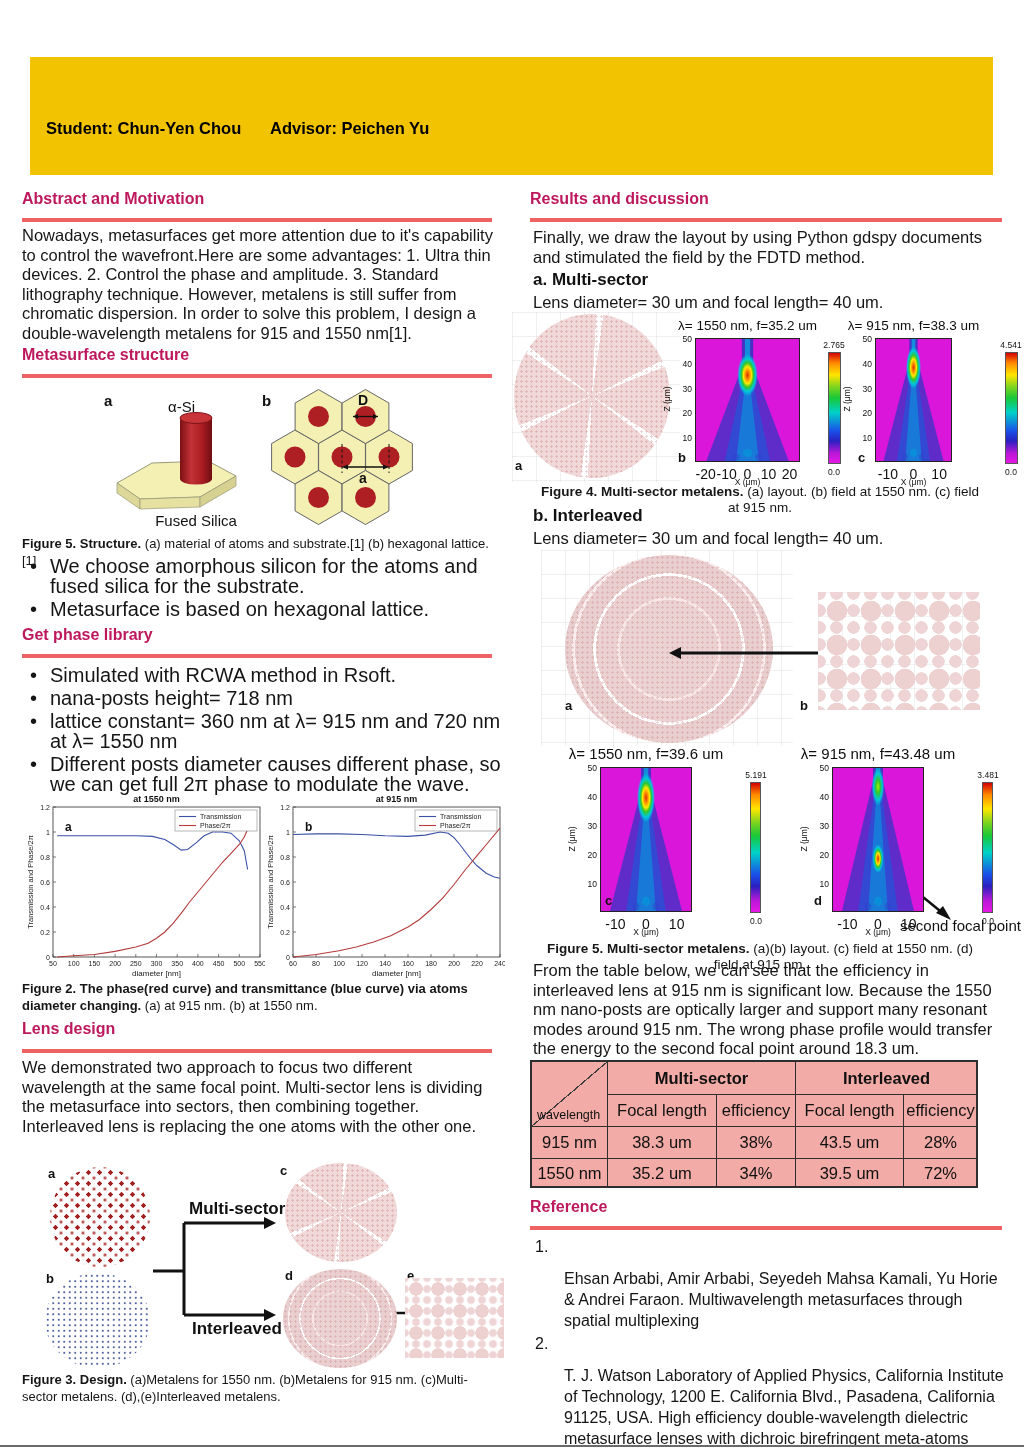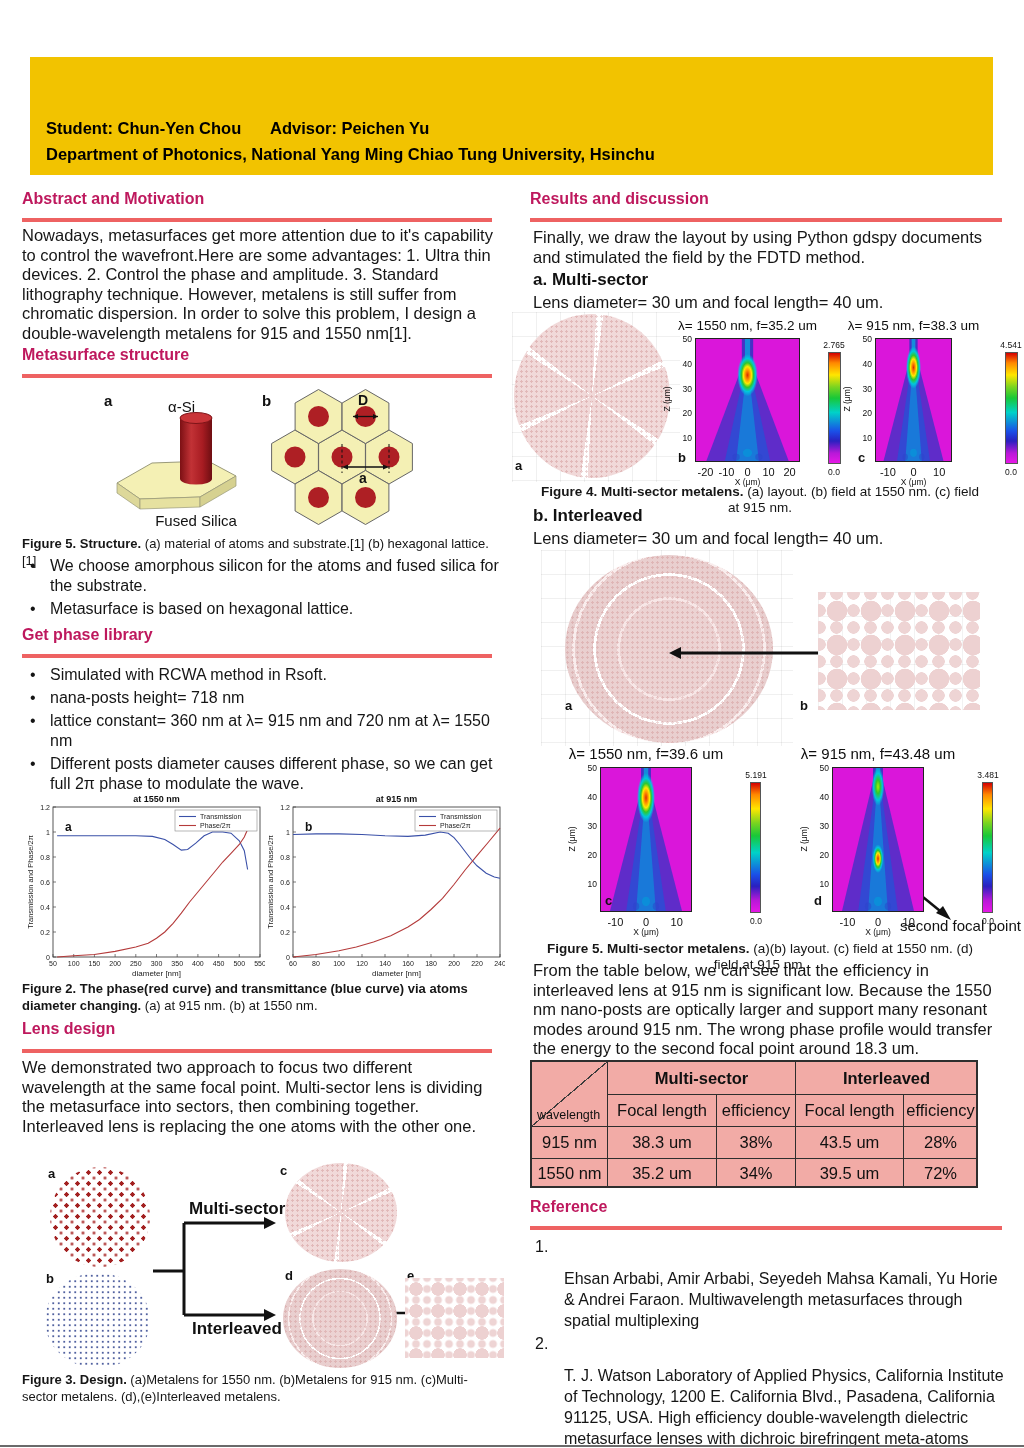--- a/index.html
+++ b/index.html
@@ -11,35 +11,35 @@
 .banner-title{position:absolute;left:16px;top:14px;font-size:35px;font-weight:bold;color:#9E1A1A;letter-spacing:-0.5px;white-space:nowrap;}
 .banner-sub{position:absolute;font-size:16.5px;font-weight:bold;color:#000000;}
 .h2{font-size:16px;font-weight:bold;color:#be185d;white-space:nowrap;}
 .redbar{height:4px;background:#EE6262;}
 .body-text{font-size:16.5px;line-height:19.5px;color:#161616;}
 .caption{font-size:13px;line-height:16.5px;color:#161616;}
 .caption b{font-weight:bold;}
 .fig-caption{font-size:13.5px;line-height:16px;text-align:center;color:#161616;}
 .sublabel{font-size:17px;font-weight:bold;color:#111;}
 ul.blist{list-style:none;}
-ul.blist li{position:relative;padding-left:28px;font-size:16px;line-height:20px;margin-bottom:3px;}
+ul.blist li{position:relative;padding-left:28px;font-size:20px;line-height:20px;margin-bottom:3px;}
 ul.blist li::before{content:"\2022";position:absolute;left:8px;top:0;}
 .gridbg{background-image:linear-gradient(rgba(0,0,0,0.06) 1px,transparent 1px),linear-gradient(90deg,rgba(0,0,0,0.06) 1px,transparent 1px);background-size:24px 24px;}
 .sector-circle{border-radius:50%;background-image:radial-gradient(rgba(190,110,110,0.30) 1px,transparent 1.25px),repeating-conic-gradient(from 8deg,#f1d9d9 0deg 55deg,#ffffff 55deg 60deg);background-size:5px 5px,100% 100%;}
 .ring-circle{border-radius:50%;background-image:radial-gradient(rgba(195,115,115,0.28) 1px,transparent 1.25px),radial-gradient(circle at 50% 50%,#ecd3d3 0 35%,#f7e7e7 35% 37%,#ebd1d1 37% 52%,#ffffff 52% 54%,#e9cfcf 54% 67%,#f9eded 67% 69%,#e8cece 69% 100%);background-size:5px 5px,100% 100%;}
 .dot-red{border-radius:50%;background-image:radial-gradient(#a32121 2px,transparent 2.3px),radial-gradient(#b34343 1.3px,transparent 1.55px);background-size:11px 11px,11px 11px;background-position:0 0,5.5px 5.5px;}
 .dot-blue{border-radius:50%;background-image:radial-gradient(#51619f 1.05px,transparent 1.3px);background-size:5.5px 5.5px;}
 .pattern-big{background-color:#fff;background-image:radial-gradient(circle,#edd1d1 10px,transparent 10.6px),radial-gradient(circle,#eed4d4 6px,transparent 6.5px),linear-gradient(rgba(0,0,0,0.05) 1px,transparent 1px),linear-gradient(90deg,rgba(0,0,0,0.05) 1px,transparent 1px);background-size:34px 34px,17px 17px,24px 24px,24px 24px;background-position:2px 2px,10px 10px,0 0,0 0;}
 .pattern-small{background-color:#fff;background-image:radial-gradient(circle,#edd1d1 6.5px,transparent 7px),radial-gradient(circle,#eed4d4 3.8px,transparent 4.2px);background-size:22px 22px,11px 11px;background-position:0 0,5.5px 5.5px;}
 .heat-title{position:absolute;font-size:13.5px;text-align:center;color:#0e0e0e;white-space:nowrap;}
 .bigtitles .heat-title{font-size:15px;}
 .heat-plot{position:absolute;border:1px solid #222;}
 .heat-plot svg{display:block;width:100%;height:100%;}
 .tick-y{position:absolute;font-size:8.5px;width:16px;text-align:right;color:#111;}
-.tick-x{position:absolute;font-size:11px;width:20px;text-align:center;color:#111;}
+.tick-x{position:absolute;font-size:14px;width:20px;text-align:center;color:#111;}
 .axis-y-label{position:absolute;font-size:8.5px;width:40px;text-align:center;transform:rotate(-90deg);transform-origin:center;color:#111;}
 .axis-x-label{position:absolute;font-size:8.5px;width:40px;text-align:center;color:#111;}
 .panel-letter{position:absolute;font-size:13px;font-weight:bold;color:#111;}
 .colorbar{position:absolute;border:1px solid #555;background:linear-gradient(to bottom,#d40000 0%,#ff8800 9%,#ffe600 20%,#7ad420 31%,#18c838 41%,#00d2c8 54%,#1a50e8 71%,#2a20c0 80%,#b818d8 91%,#e618e6 100%);}
 .cbar-max-label,.cbar-min-label{position:absolute;font-size:8.5px;color:#111;width:34px;text-align:center;}
 .ptable{display:grid;grid-template-columns:76px 109px 79px 108px 74px;grid-template-rows:33px 32px 32px 29px;background:#F2ABA6;border:2px solid #2e2e2e;}
 .ptable>div{border-right:1px solid #2e2e2e;border-bottom:1px solid #2e2e2e;display:flex;align-items:center;justify-content:center;font-size:16.5px;color:#111;}
 .cell-corner{grid-row:1/3;position:relative;background-image:linear-gradient(to bottom right,transparent 49.4%,#3c3c3c 49.4%,#3c3c3c 50.6%,transparent 50.6%);}
 .cell-corner span{position:absolute;left:5px;bottom:4px;font-size:12.5px;}
 .cell-group{grid-column:span 2;font-weight:bold;}
@@ -55,21 +55,20 @@
 .bottom-edge{background:#6a6a6a;}
 </style>
 </head>
 <body>
 
 <div class="poster">
 
   <div class="banner abs" style="left:30px;top:57px;width:963px;height:118px;">
     <div class="banner-sub" style="left:16px;top:62px;">Student: Chun-Yen Chou</div>
     <div class="banner-sub" style="left:240px;top:62px;">Advisor: Peichen Yu</div>
-    <div class="banner-sub" style="left:16px;top:88px;">Department of Photonics, National Yang Ming Chiao Tung University, Hsinchu</div>
   </div>
 
   <div class="h2 abs" style="left:22px;top:190px;">Abstract and Motivation</div>
   <div class="redbar abs" style="left:22px;top:218px;width:470px;"></div>
   <div class="body-text abs" style="left:22px;top:226px;width:474px;">Nowadays, metasurfaces get more attention due to it's capability to control the wavefront.Here are some advantages: 1. Ultra thin devices. 2. Control the phase and amplitude. 3. Standard lithography technique. However, metalens is still suffer from chromatic dispersion. In order to solve this problem, I design a double-wavelength metalens for 915 and 1550 nm[1].</div>
 
   <div class="h2 abs" style="left:22px;top:346px;">Metasurface structure</div>
   <div class="redbar abs" style="left:22px;top:374px;width:470px;"></div>
 
   <div class="abs" style="left:22px;top:380px;width:470px;height:155px;">

